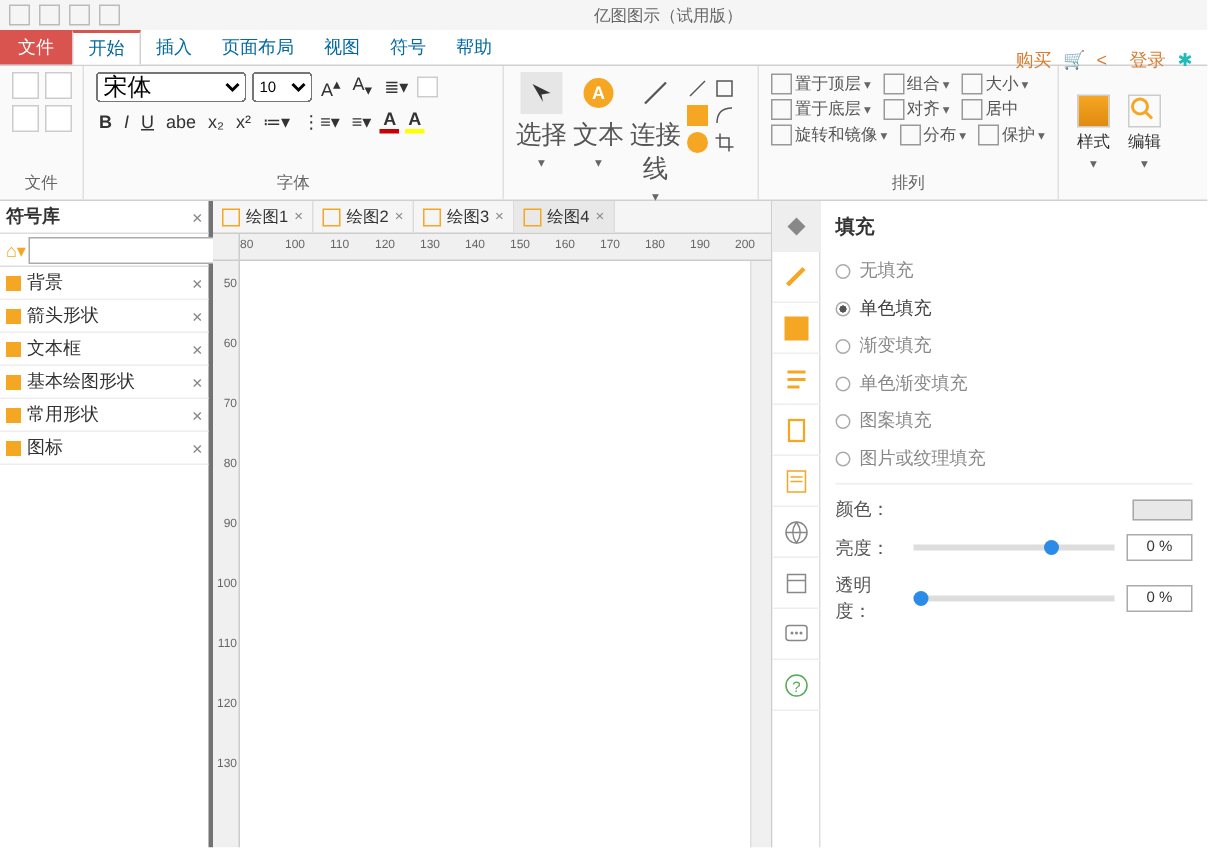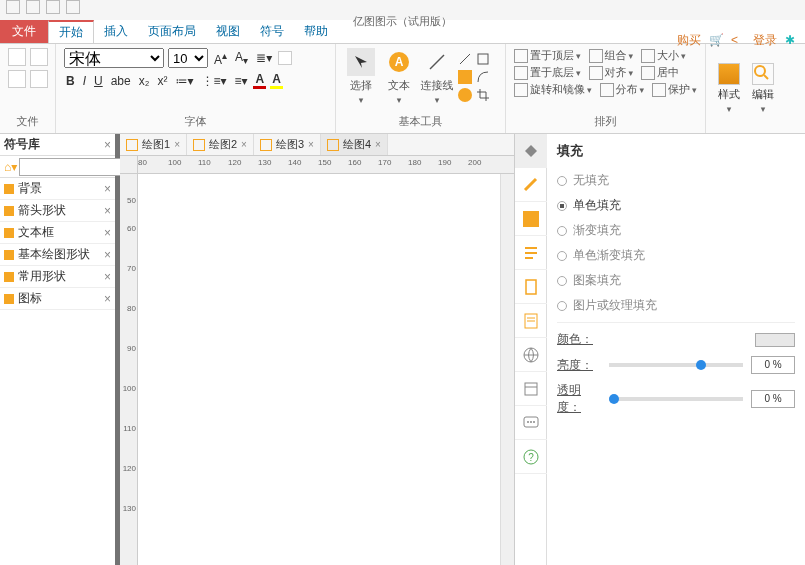--- a/index.html
+++ b/index.html
@@ -1,19 +1,19 @@
 <!DOCTYPE html>
 <html><head>
 <meta charset="utf-8">
 <style>
 * { box-sizing: border-box; margin: 0; padding: 0; font-family: "Microsoft YaHei", Arial, sans-serif; }
 body { width: 805px; height: 565px; overflow: hidden; background: #fff; font-size: 12px; color: #333; }
 
 
-.titlebar { height: 20px; background: #f5f5f5; display: flex; font-size: 11px; flex-direction: column; }
+.titlebar { height: 20px; background: #f5f5f5; display: flex; align-items: center; font-size: 11px; }
 .titlebar .qat { display: flex; gap: 6px; padding: 0 6px; }
 .titlebar .qicon { width: 14px; height: 14px; border: 1px solid #bbb; }
 .titlebar .title { flex: 1; text-align: center; color: #666; }
 
 
 .menubar { height: 24px; display: flex; align-items: stretch; border-bottom: 1px solid #d0d0d0; font-size: 12px; }
 .menu-file { background: #d9534f; color: #fff; padding: 0 12px; display: flex; align-items: center; }
 .menu-item { padding: 0 10px; display: flex; align-items: center; color: #0369a1; cursor: pointer; }
 .menu-item.active { background: #fff; border-left: 1px solid #d0d0d0; border-right: 1px solid #d0d0d0; border-top: 2px solid #d9534f; }
 .menu-spacer { flex: 1; }
@@ -24,37 +24,37 @@
 
 .ribbon { height: 90px; display: flex; border-bottom: 1px solid #d0d0d0; background: #fafafa; }
 .ribbon-group { border-right: 1px solid #e0e0e0; padding: 4px 8px; display: flex; flex-direction: column; }
 .ribbon-group .body { flex: 1; display: flex; gap: 4px; }
 .ribbon-group .label { text-align: center; font-size: 11px; color: #666; padding-top: 2px; }
 .rcol { display: flex; flex-direction: column; gap: 4px; }
 .rrow { display: flex; gap: 4px; align-items: center; }
 .ricon { width: 18px; height: 18px; border: 1px solid #ccc; background: #fff; }
 .ricon.sm { width: 14px; height: 14px; }
 select.font { width: 100px; height: 20px; font-size: 16px; }
-select.size { width: 40px; height: 20px; font-size: 13px; }
+select.size { width: 40px; height: 20px; font-size: 10px; }
 .btn-txt { font-size: 12px; padding: 0 2px; }
 .bold { font-weight: bold; } .italic { font-style: italic; } .under { text-decoration: underline; }
 
 .bigbtn { width: 34px; display: flex; flex-direction: column; align-items: center; gap: 2px; }
 .bigbtn .ico { width: 28px; height: 28px; display: flex; align-items: center; justify-content: center; }
-.bigbtn .lbl { font-size: 11px; color: #555; text-align: center; }
+.bigbtn .lbl { font-size: 17px; color: #555; text-align: center; }
 .circ-y { width:20px;height:20px;border-radius:50%;background:#f5a623; }
 
 .arr-row { display: flex; gap: 2px; align-items: center; font-size: 11px; color: #555; white-space: nowrap; text-align: right; }
 .arr-row .aic { width: 14px; height: 14px; border: 1px solid #999; }
 
 
 .main { display: flex; height: 431px; }
 
 
-.symlib { width: 120px; border-right: 5px solid #737373; display: flex; flex-direction: column; }
+.symlib { width: 142px; border-right: 3px solid #737373; display: flex; flex-direction: column; }
 .symlib-hdr { height: 22px; display: flex; align-items: center; padding: 0 4px; border-bottom: 1px solid #ddd; font-size: 12px; }
 .symlib-hdr .t { flex: 1; font-weight: bold; }
 .symlib-search { height: 22px; display: flex; align-items: center; padding: 2px 4px; border-bottom: 1px solid #ddd; gap: 2px; }
 .symlib-search input { flex: 1; height: 18px; border: 1px solid #aaa; font-size: 11px; }
 .symlib-search .sic { width: 16px; height: 16px; }
 .cat { height: 22px; display: flex; align-items: center; padding: 0 4px; border-bottom: 1px solid #eee; font-size: 12px; }
 .cat .ci { width: 10px; height: 10px; background: #f5a623; margin-right: 4px; }
 .cat .nm { flex: 1; }
 .cat .cx { color: #888; }
 .sym-scroll { flex: 1; overflow-y: auto; position: relative; }
@@ -83,21 +83,21 @@
 .ptab { width: 32px; height: 34px; display: flex; align-items: center; justify-content: center; border-bottom: 1px solid #eee; }
 .ptab.active { background: #eee; }
 .ptab .pic { width: 18px; height: 18px; }
 .prop-body { flex: 1; padding: 8px 10px; display: flex; flex-direction: column; gap: 8px; font-size: 12px; }
 .prop-body h4 { font-size: 13px; margin-bottom: 4px; }
 .radio-row { display: flex; align-items: center; gap: 6px; color: #888; }
 .radio-row.sel { color: #404040; }
 .radio-row .r { width: 10px; height: 10px; border: 1px solid #aaa; border-radius: 50%; }
 .radio-row.sel .r { background: radial-gradient(circle, #555 40%, #fff 45%); }
 .field-row { display: flex; align-items: center; gap: 8px; }
-.field-row .fl { width: 44px; color: #555; text-decoration: underline; }
+.field-row .fl { width: 44px; color: #555; }
 .slider { flex: 1; height: 4px; background: #ddd; position: relative; }
 .slider .knob { width: 10px; height: 10px; border-radius: 50%; background: #2b8be6; position: absolute; top: -3px; }
 .spin { width: 44px; height: 18px; border: 1px solid #aaa; font-size: 10px; text-align: center; line-height: 16px; }
 .swatch { width: 40px; height: 14px; background: #e8e8e8; border: 1px solid #aaa; }
 
 .big-style { display: flex; flex-direction: column; align-items: center; justify-content: center; gap: 2px; width: 36px; }
 .big-style .bic { width: 22px; height: 22px; border: 1px solid #ccc; }
 .big-style .blbl { font-size: 11px; }
 .drop { font-size: 9px; color: #666; }
 
@@ -391,21 +391,21 @@
         <span style="left:180px">150</span>
         <span style="left:210px">160</span>
         <span style="left:240px">170</span>
         <span style="left:270px">180</span>
         <span style="left:300px">190</span>
         <span style="left:330px">200</span>
       </div>
     </div>
     <div class="canvasbody">
       <div class="ruler-v">
-        <span style="top:22px">50</span>
+        <span style="top:10px">50</span>
         <span style="top:50px">60</span>
         <span style="top:90px">70</span>
         <span style="top:130px">80</span>
         <span style="top:170px">90</span>
         <span style="top:210px">100</span>
         <span style="top:250px">110</span>
         <span style="top:290px">120</span>
         <span style="top:330px">130</span>
       </div>
       <div class="canvas"></div>

